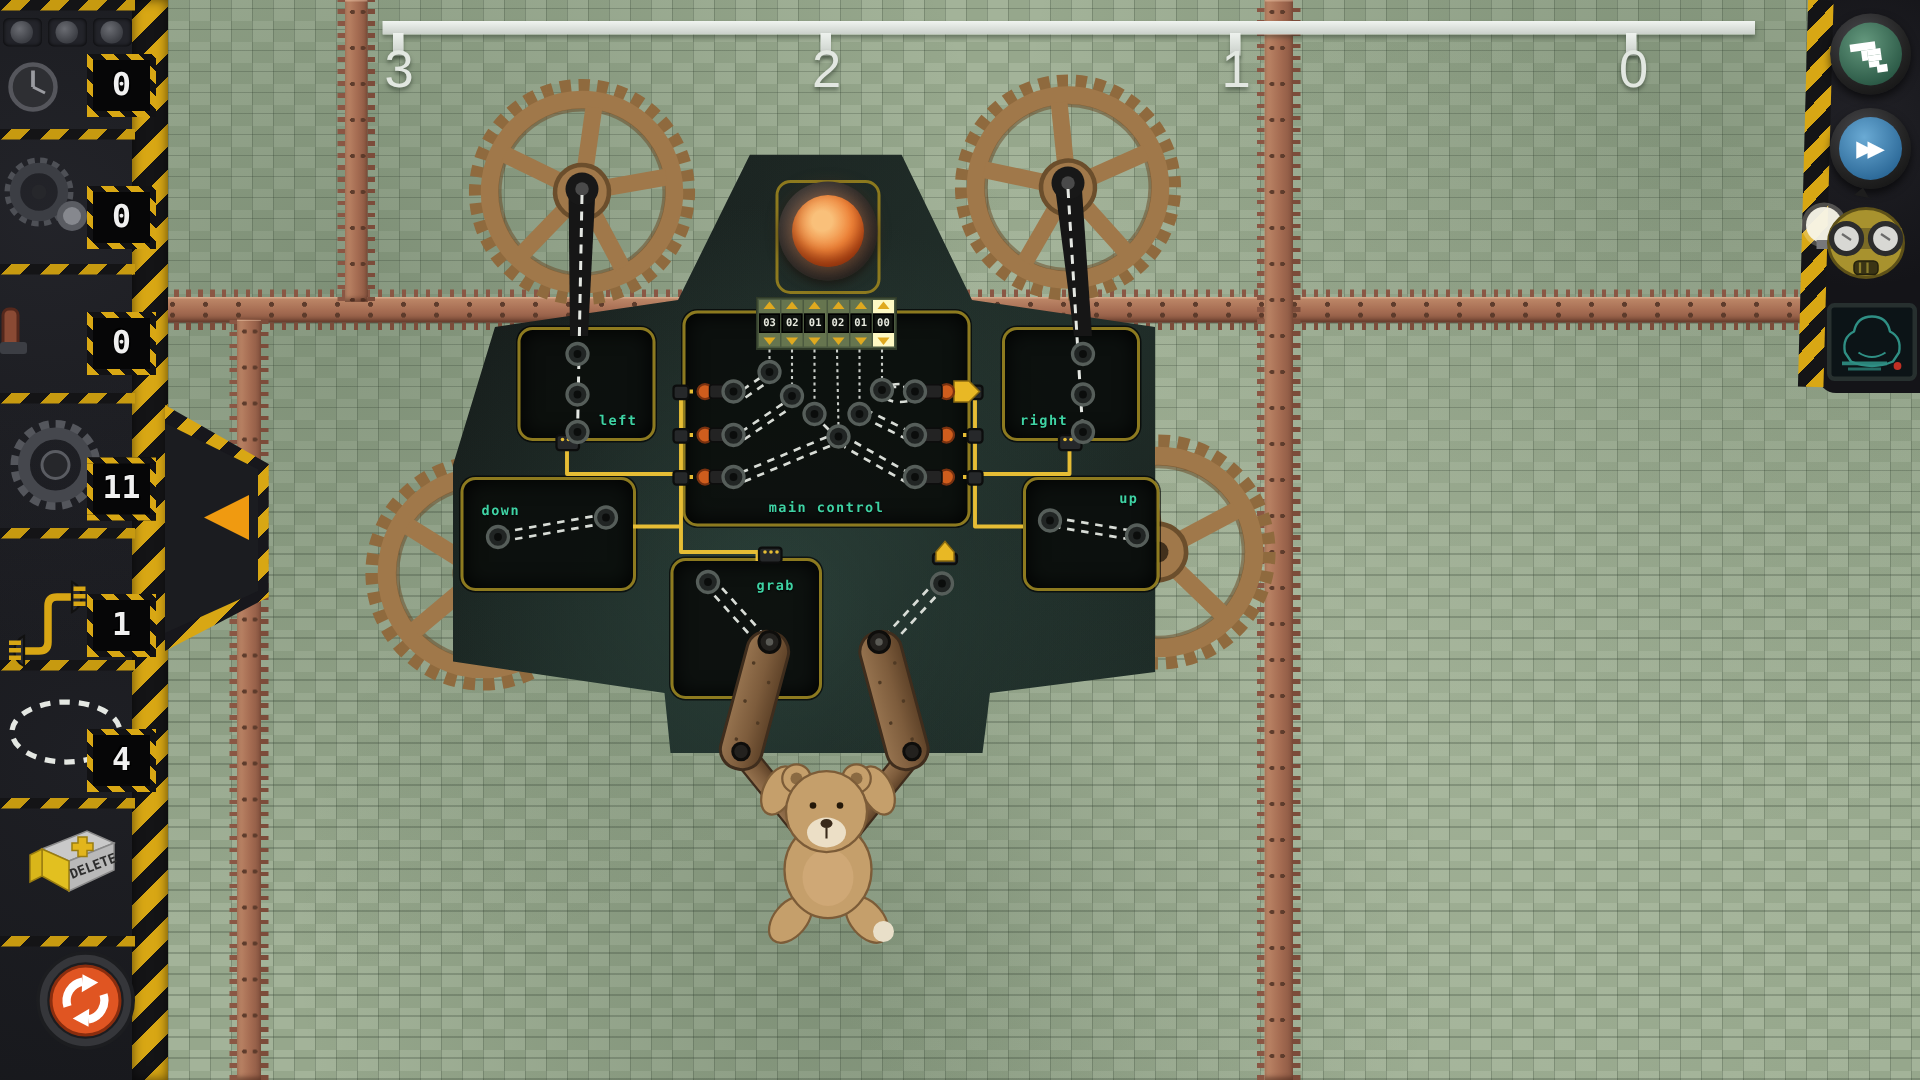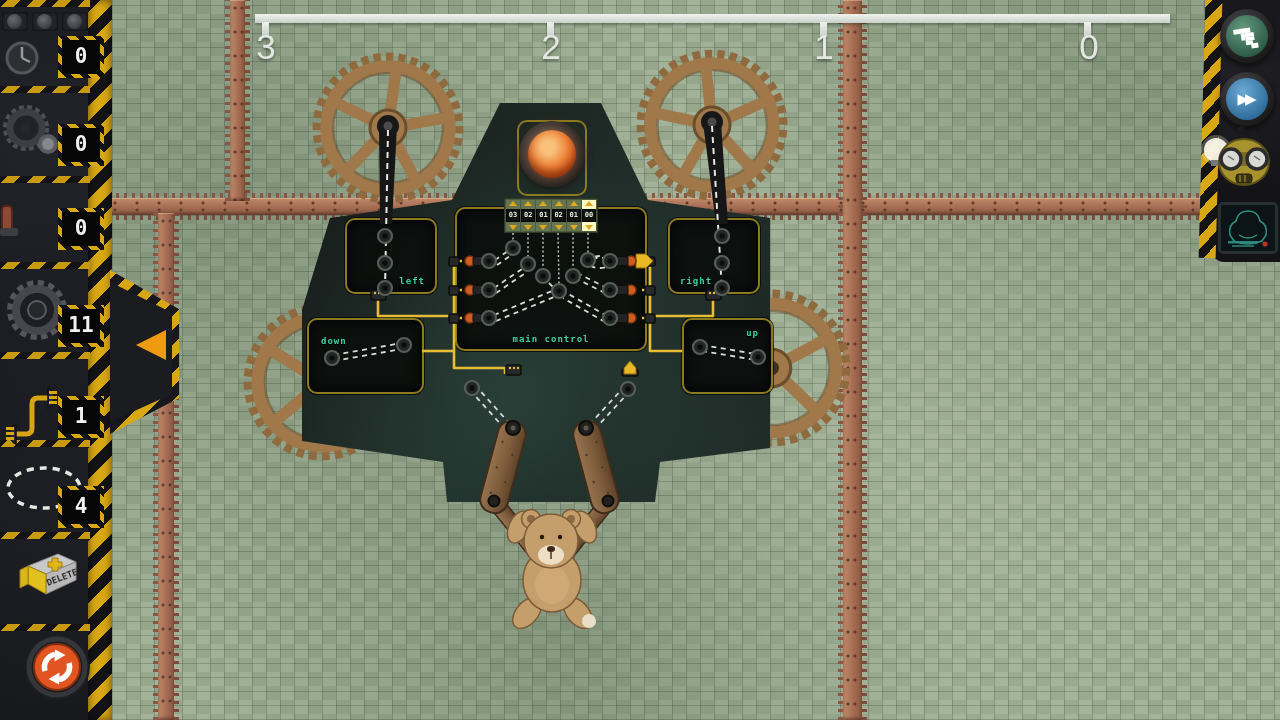--- a/index.html
+++ b/index.html
@@ -164,20 +164,23 @@
     </div>
   <div class="mod" style="left:307px;top:318px;width:113px;height:72px">
     <span class="lbl" style="left:12px;top:16px">down</span>
     </div>
   <div class="mod" style="left:682px;top:318px;width:87px;height:72px">
     <span class="lbl" style="right:12px;top:8px">up</span>
     </div>
   <div class="mod" style="left:455px;top:207px;width:188px;height:140px">
     <span class="lbl" style="left:50%;transform:translateX(-50%);bottom:5px">main control</span>
     </div>
+  <div class="mod" style="left:447px;top:372px;width:97px;height:90px">
+    <span class="lbl" style="right:16px;top:12px">grab</span>
+    </div>
 
   <div class="lampbox"></div>
   <div class="lamp-bezel">
       <div class="lamp-glass"></div>
     </div>
 
   <div class="cstrip">
     <div class="cc">
         <div class="tri up"></div>
         <div class="cd">03</div>

